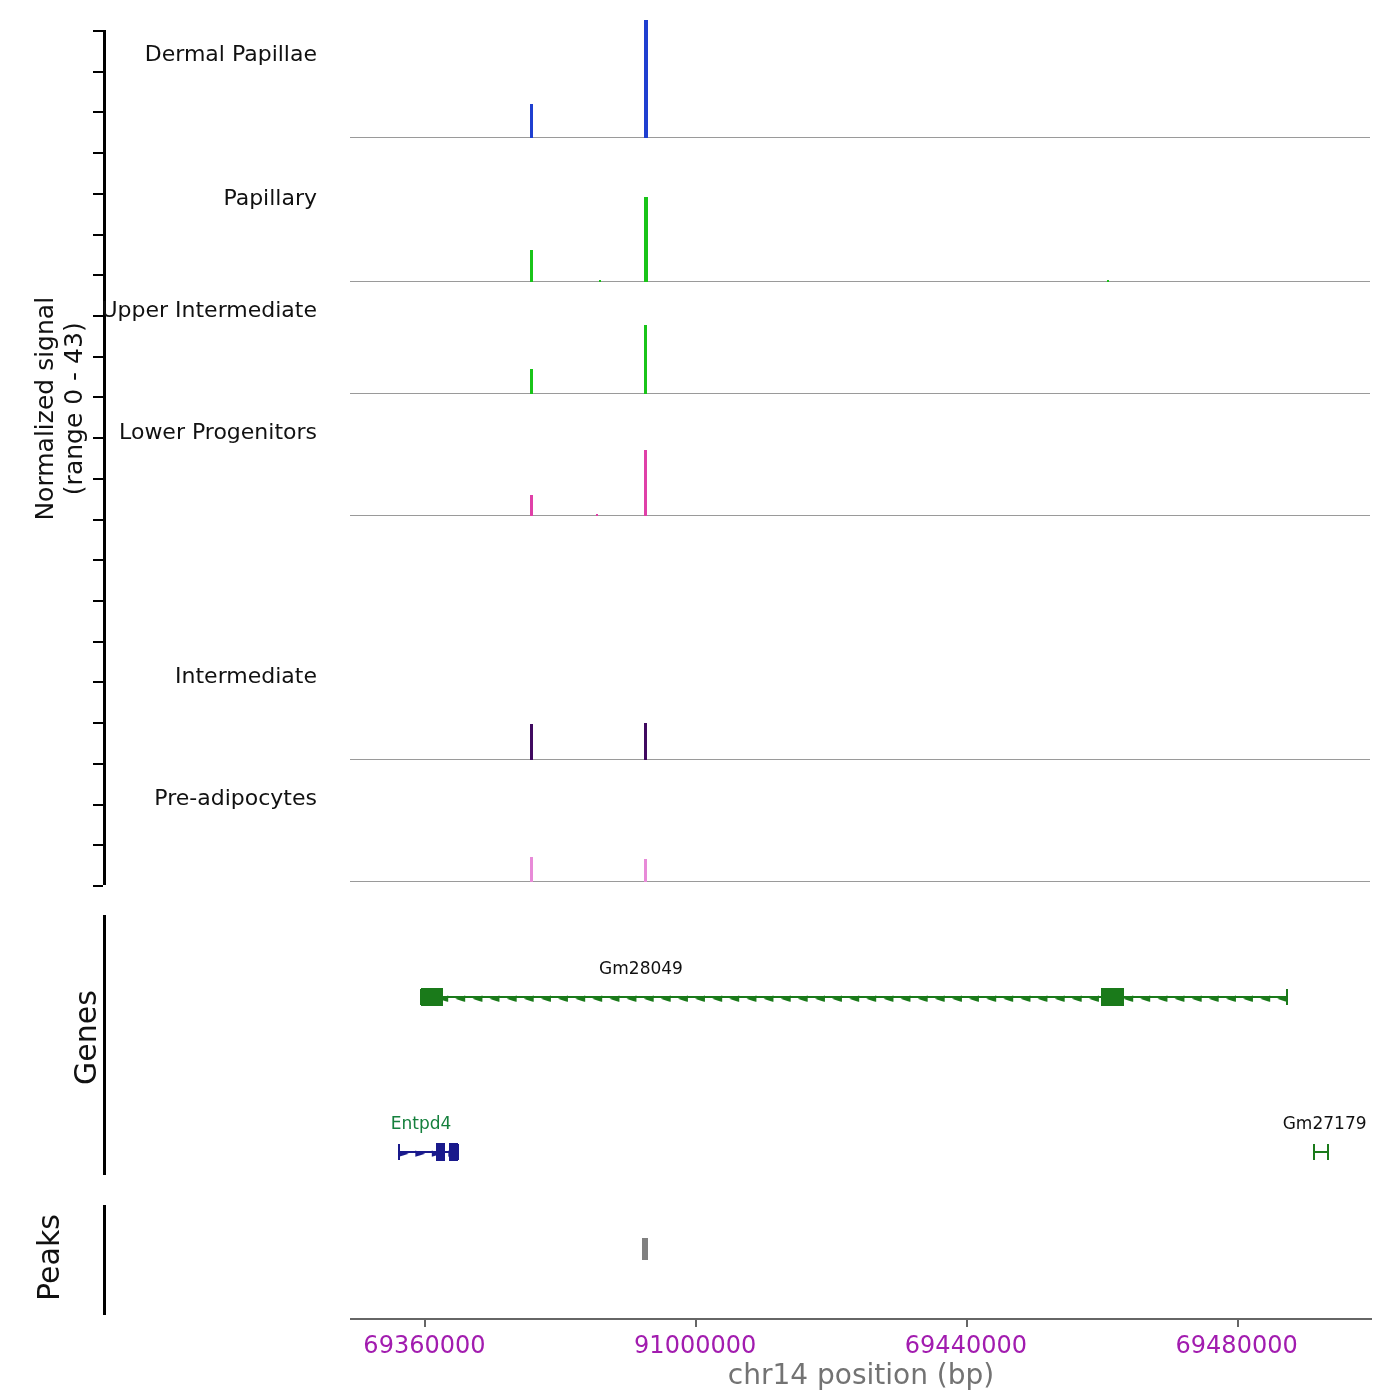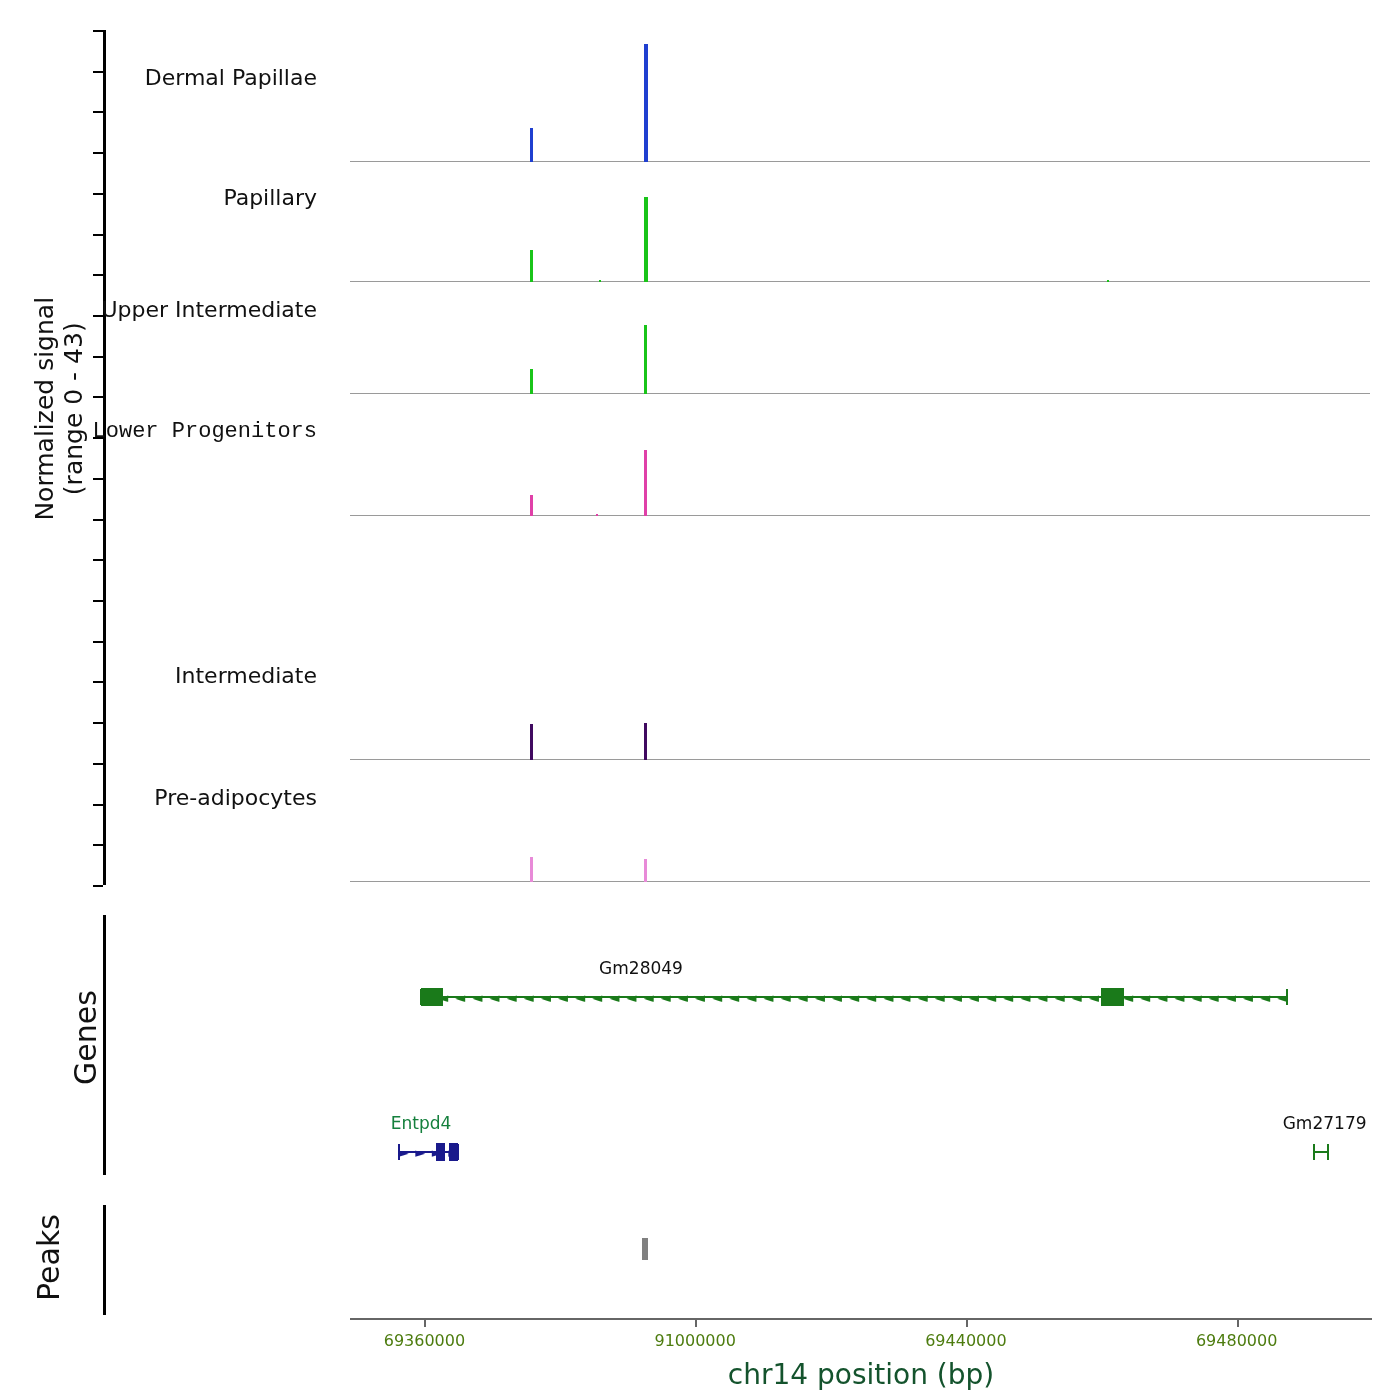--- a/index.html
+++ b/index.html
@@ -47,22 +47,22 @@
   }
   .gene-line{position:absolute;height:2px;}
   .gene-exon{position:absolute;}
   .gene-name{position:absolute;font-size:17px;white-space:nowrap;}
   .arrow-row{position:absolute;display:flex;justify-content:space-between;align-items:center;}
   .arrow{font-size:13px;line-height:1;}
 
   
   #x-axis-line{left:350px;top:1318px;width:1022px;height:2px;background:#666;}
   .x-tick{position:absolute;top:1318px;width:2px;height:9px;background:#666;}
-  .x-tick-label{position:absolute;top:1331px;font-size:16px;color:#4d7c0f;transform:translateX(-50%);white-space:nowrap;}
-  #x-axis-title{left:350px;top:1358px;width:1022px;text-align:center;font-size:28px;color:#14532d;}
+  .x-tick-label{position:absolute;top:1331px;font-size:24px;color:#a21caf;transform:translateX(-50%);white-space:nowrap;}
+  #x-axis-title{left:350px;top:1358px;width:1022px;text-align:center;font-size:28px;color:#737373;}
 </style>
 </head>
 <body>
 
 <div id="genome-browser">
 
   <div class="abs" id="signal-axis-label">
     <div>Normalized signal</div>
     <div>(range 0 - 43)</div>
   </div>
@@ -93,21 +93,21 @@
       <div class="tick" style="top: 732.857px;"></div>
       <div class="tick" style="top: 773.571px;"></div>
       <div class="tick" style="top: 814.286px;"></div>
       <div class="tick" style="top: 855px;"></div>
     </div>
 
   <div class="abs" id="genes-label">Genes</div>
   <div class="abs" id="peaks-label">Peaks</div>
 
   <div class="abs" id="tracks-container" style="left:0;top:0;width:1400px;height:900px;">
-      <div class="track-row" style="top: 44px; height: 118px; text-align: center;">
+      <div class="track-row" style="top: 20px; height: 118px; text-align: center;">
         <div class="track-baseline"></div>
         <div class="peak" style="left: 179.865px; width: 3.0457px; height: 34.3023px; background: rgb(31, 63, 208);"></div>
         <div class="peak" style="left: 294.011px; width: 3.51947px; height: 118px; background: rgb(31, 63, 208);"></div>
         <div class="track-label" style="top: 21px;">Dermal Papillae</div>
       </div>
       <div class="track-row" style="top: 164px; height: 118px;">
         <div class="track-baseline"></div>
         <div class="peak" style="left: 179.933px; width: 2.91033px; height: 31.5581px; background: rgb(25, 196, 25);"></div>
         <div class="peak" style="left: 294.011px; width: 3.51947px; height: 85.0698px; background: rgb(25, 196, 25);"></div>
         <div class="peak" style="left: 249.409px; width: 2.03046px; height: 2.19535px; background: rgb(25, 196, 25);"></div>
@@ -118,21 +118,21 @@
         <div class="track-baseline"></div>
         <div class="peak" style="left: 179.967px; width: 2.84265px; height: 24.6977px; background: rgb(25, 196, 25);"></div>
         <div class="peak" style="left: 294.146px; width: 3.24874px; height: 68.6047px; background: rgb(25, 196, 25);"></div>
         <div class="track-label" style="top: 21px;">Upper Intermediate</div>
       </div>
       <div class="track-row" style="top: 398px; height: 118px;">
         <div class="track-baseline"></div>
         <div class="peak" style="left: 180.034px; width: 2.70728px; height: 20.5814px; background: rgb(224, 64, 168);"></div>
         <div class="peak" style="left: 294.18px; width: 3.18106px; height: 65.8605px; background: rgb(224, 64, 168);"></div>
         <div class="peak" style="left: 246.04px; width: 2px; height: 2.46977px; background: rgb(224, 64, 168);"></div>
-        <div class="track-label" style="top: 21px; font-family: Liberation Mono, monospace;">Lower Progenitors</div>
+        <div class="track-label" style="top: 21px;">Lower Progenitors</div>
       </div>
       <div class="track-row" style="top: 642px; height: 118px;">
         <div class="track-baseline"></div>
         <div class="peak" style="left: 180.034px; width: 2.70728px; height: 35.6744px; background: rgb(64, 10, 96);"></div>
         <div class="peak" style="left: 294.282px; width: 2.97801px; height: 37.0465px; background: rgb(64, 10, 96);"></div>
         <div class="track-label" style="top: 21px;">Intermediate</div>
       </div>
       <div class="track-row" style="top: 764px; height: 118px;">
         <div class="track-baseline"></div>
         <div class="peak" style="left: 180.034px; width: 2.70728px; height: 24.6977px; background: rgb(232, 138, 216);"></div>

